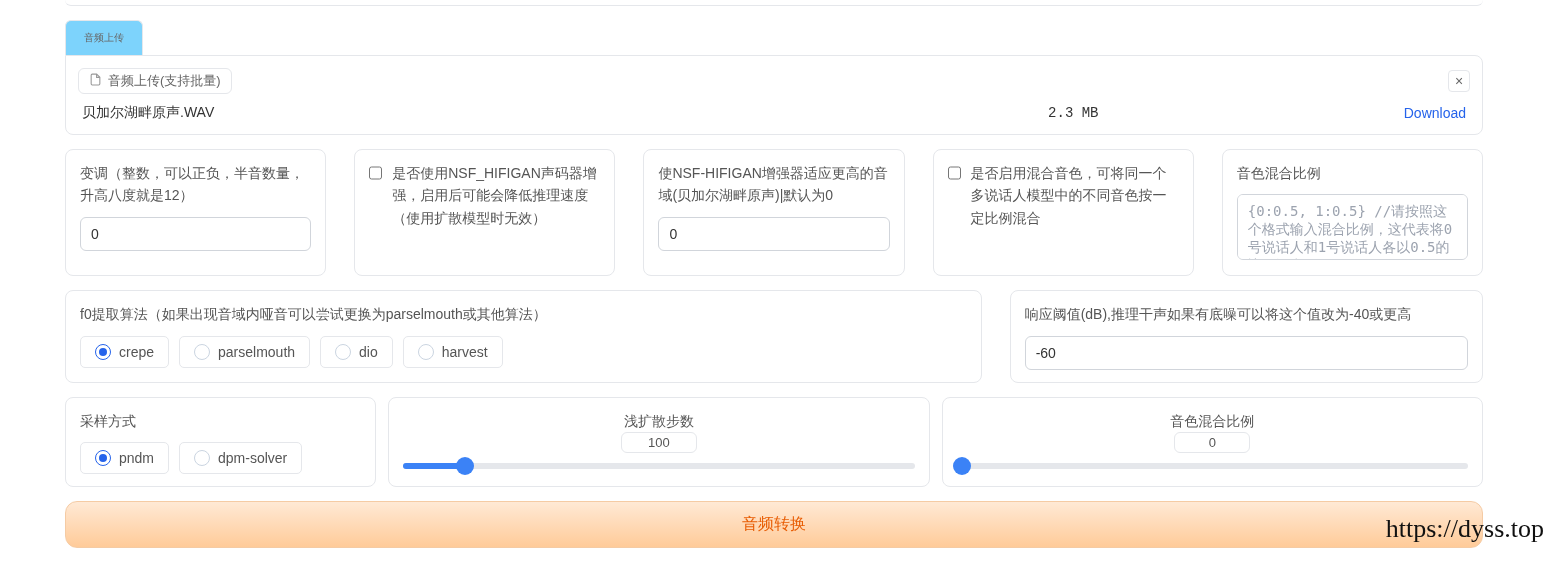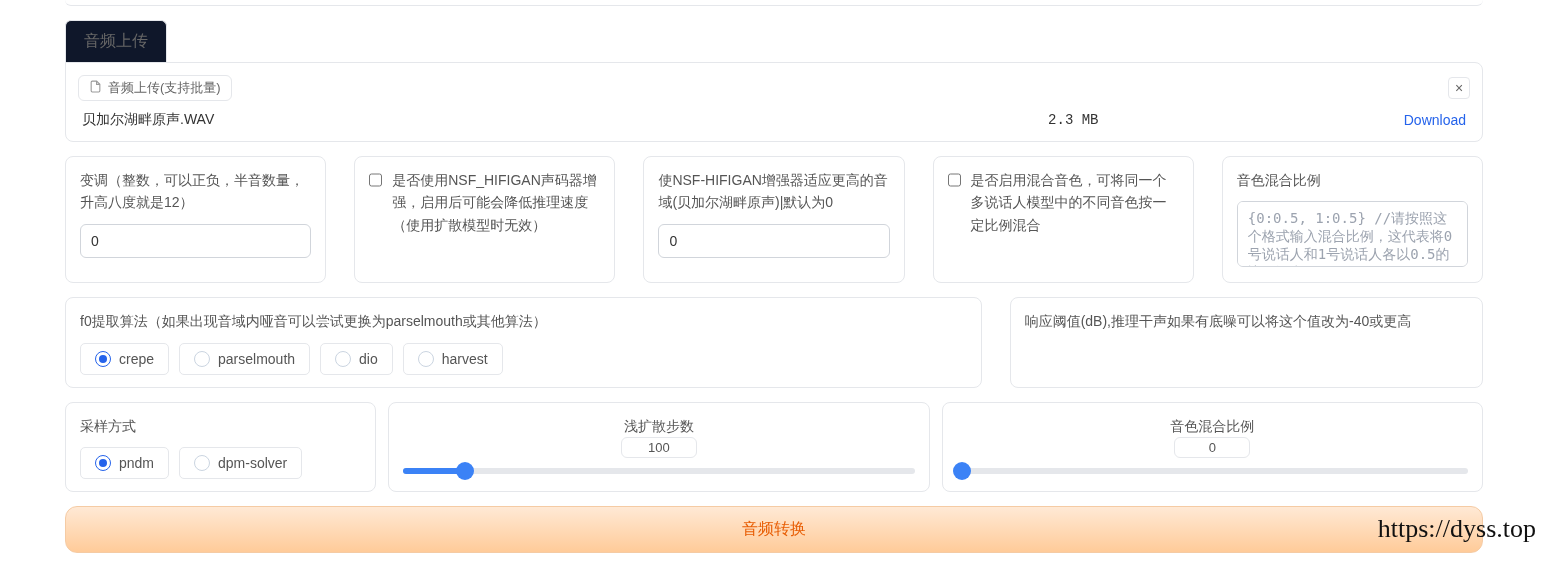--- a/index.html
+++ b/index.html
@@ -16,22 +16,22 @@
       background: #fff;
       margin: 14px 55px;
     }
     .tab-container { margin: 14px 55px; }
     .tabs { display: flex; gap: 0; }
     .tab {
       padding: 10px 18px;
       border: 1px solid #e5e7eb;
       border-bottom: none;
       border-radius: 6px 6px 0 0;
-      background: #0f172a;
-      font-size: 16px;
+      background: #7dd3fc;
+      font-size: 10px;
       color: #666;
       cursor: pointer;
     }
     .upload-panel {
       border: 1px solid #e5e7eb;
       border-radius: 0 8px 8px 8px;
       padding: 12px;
     }
     .upload-header {
       display: flex;
@@ -199,21 +199,21 @@
       padding: 12px;
       text-align: center;
       color: #e85d04;
       font-weight: 500;
       font-size: 16px;
       cursor: pointer;
     }
     
     .watermark {
       position: fixed;
-      right: 12px;
+      right: 4px;
       bottom: 18px;
       font-size: 26px;
       color: #111;
       font-family: Georgia, serif;
     }
     
     .flex-2 { flex: 2; }
     .flex-half { flex: 0.55; }
   </style>
 </head>
@@ -290,20 +290,21 @@
           <span>dio</span>
         </div>
         <div class="radio-btn">
           <span class="radio-circle"></span>
           <span>harvest</span>
         </div>
       </div>
   </div>
   <div class="config-cell">
     <div class="config-label">响应阈值(dB),推理干声如果有底噪可以将这个值改为-40或更高</div>
+    <input class="text-input" value="-60" style="">
   </div>
 </div>
 
 <div class="slider-row">
   <div class="config-cell flex-half">
     <div class="config-label">采样方式</div>
     <div class="radio-group" id="sampling-radios">
         <div class="radio-btn">
           <span class="radio-circle active"></span>
           <span>pndm</span>

